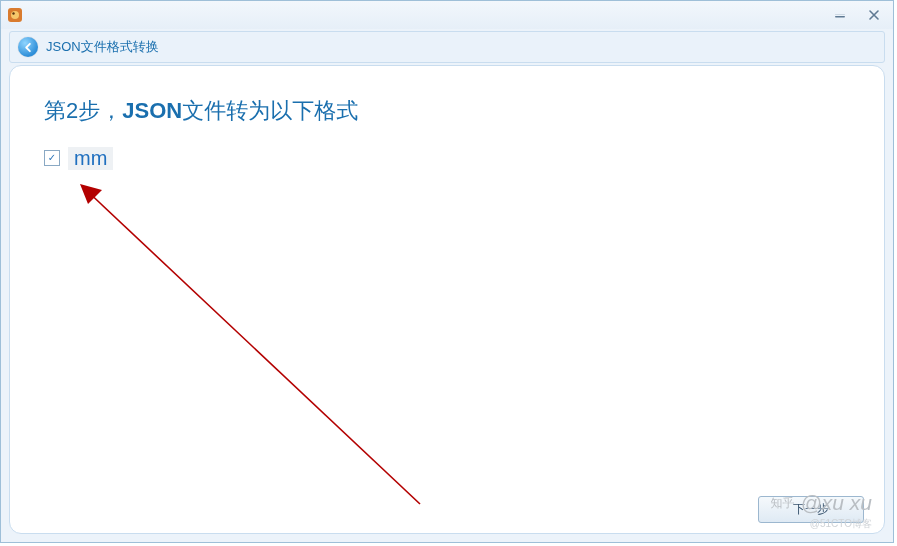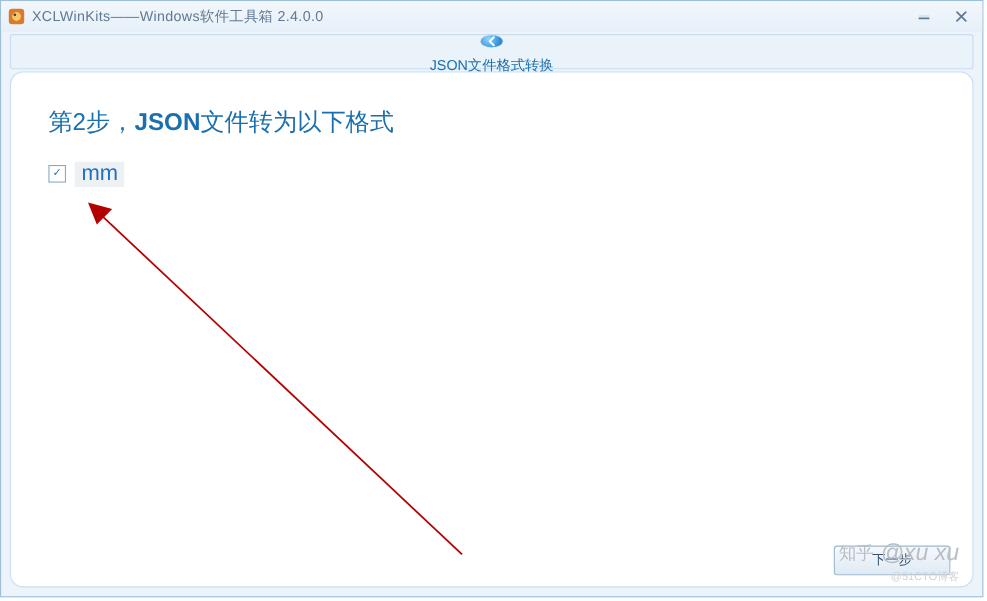--- a/index.html
+++ b/index.html
@@ -10,21 +10,21 @@
   .titlebar{height:28px;display:flex;align-items:center;padding:0 6px;
     background:linear-gradient(#f2f7fc,#e6eff8);}
   .app-icon{width:16px;height:16px;display:inline-block;}
   .title-text{color:#5f7a93;font-size:13px;margin-left:6px;white-space:nowrap;
     letter-spacing:.3px;}
   .titlebar-spacer{flex:1;}
   .win-btn{width:26px;height:16px;display:flex;align-items:center;justify-content:center;
     margin-left:8px;color:#5f7a93;cursor:pointer;}
   
   .toolbar{height:30px;margin:2px 8px 0 8px;border:1px solid #c9ddef;background:#eaf2fa;
-    border-radius:3px;display:flex;align-items:center;padding:0 8px;gap:8px;flex-direction:column;}
+    border-radius:3px;display:flex;align-items:center;padding:0 8px;gap:8px;}
   .back-btn{width:20px;height:20px;border-radius:50%;
     background:radial-gradient(circle at 35% 30%,#8fd5ff,#2e8ed8 70%);
     display:flex;align-items:center;justify-content:center;box-shadow:0 0 1px rgba(0,0,0,.3);}
   .back-btn svg{width:11px;height:11px;}
   .toolbar-title{color:#1a6fae;font-size:13px;}
   
   .content{position:absolute;left:8px;right:8px;top:64px;bottom:8px;background:#fff;
     border:1px solid #c9ddef;border-radius:12px;box-sizing:border-box;text-align:center;}
   .step-heading{position:absolute;left:34px;top:30px;color:#1a6fae;font-size:22px;
     font-weight:400;white-space:nowrap;}
@@ -40,39 +40,38 @@
   .next-btn{position:absolute;right:20px;bottom:10px;min-width:104px;height:25px;
     border:1px solid #9cb7cf;border-radius:3px;
     background:linear-gradient(#f5f9fc,#dfeaf4);color:#35506b;font-size:12px;
     display:flex;align-items:center;justify-content:center;cursor:pointer;}
   
   .arrow{position:absolute;left:60px;top:110px;pointer-events:none;}
   
   .wm1{position:absolute;right:12px;bottom:18px;color:#b9bec3;font-size:21px;
     font-style:italic;font-family:"Segoe UI",Arial,sans-serif;display:flex;align-items:center;
     gap:6px;pointer-events:none;}
-  .wm1 .zh{font-style:normal;font-family:"Microsoft YaHei";font-size:16px;color:#b9bec3;
+  .wm1 .zh{font-style:normal;font-family:"Microsoft YaHei";font-size:12px;color:#b9bec3;
     font-weight:500;margin-left:32px;}
   .wm2{position:absolute;right:12px;bottom:2px;color:#cfd3d7;font-size:10px;
     font-family:Arial,sans-serif;pointer-events:none;}
 </style>
 </head>
 <body>
 
 <div class="window">
 
   <div class="titlebar">
     <span class="app-icon">
       <svg viewBox="0 0 16 16">
         <rect x="1" y="1" width="14" height="14" rx="3" fill="#d97b2e"></rect>
         <circle cx="8" cy="8" r="4" fill="#f6c76a"></circle>
         <circle cx="6.5" cy="6.5" r="1.2" fill="#5a3510"></circle>
       </svg>
     </span>
-    <span class="title-text">XCLWinKits——Windows软件工具箱 2.4.0.0</span>
     <span class="titlebar-spacer"></span>
     <span class="win-btn">
       <svg width="14" height="8" viewBox="0 0 14 8">
         <rect x="2" y="5" width="10" height="1.6" fill="#5f7a93" rx="0.8"></rect>
         <rect x="2" y="3" width="10" height="1" fill="#cdd9e4" rx="0.5"></rect>
       </svg>
     </span>
     <span class="win-btn">
       <svg width="12" height="12" viewBox="0 0 12 12">
         <path d="M2 2 L10 10 M10 2 L2 10" stroke="#5f7a93" stroke-width="1.6" stroke-linecap="round"></path>

